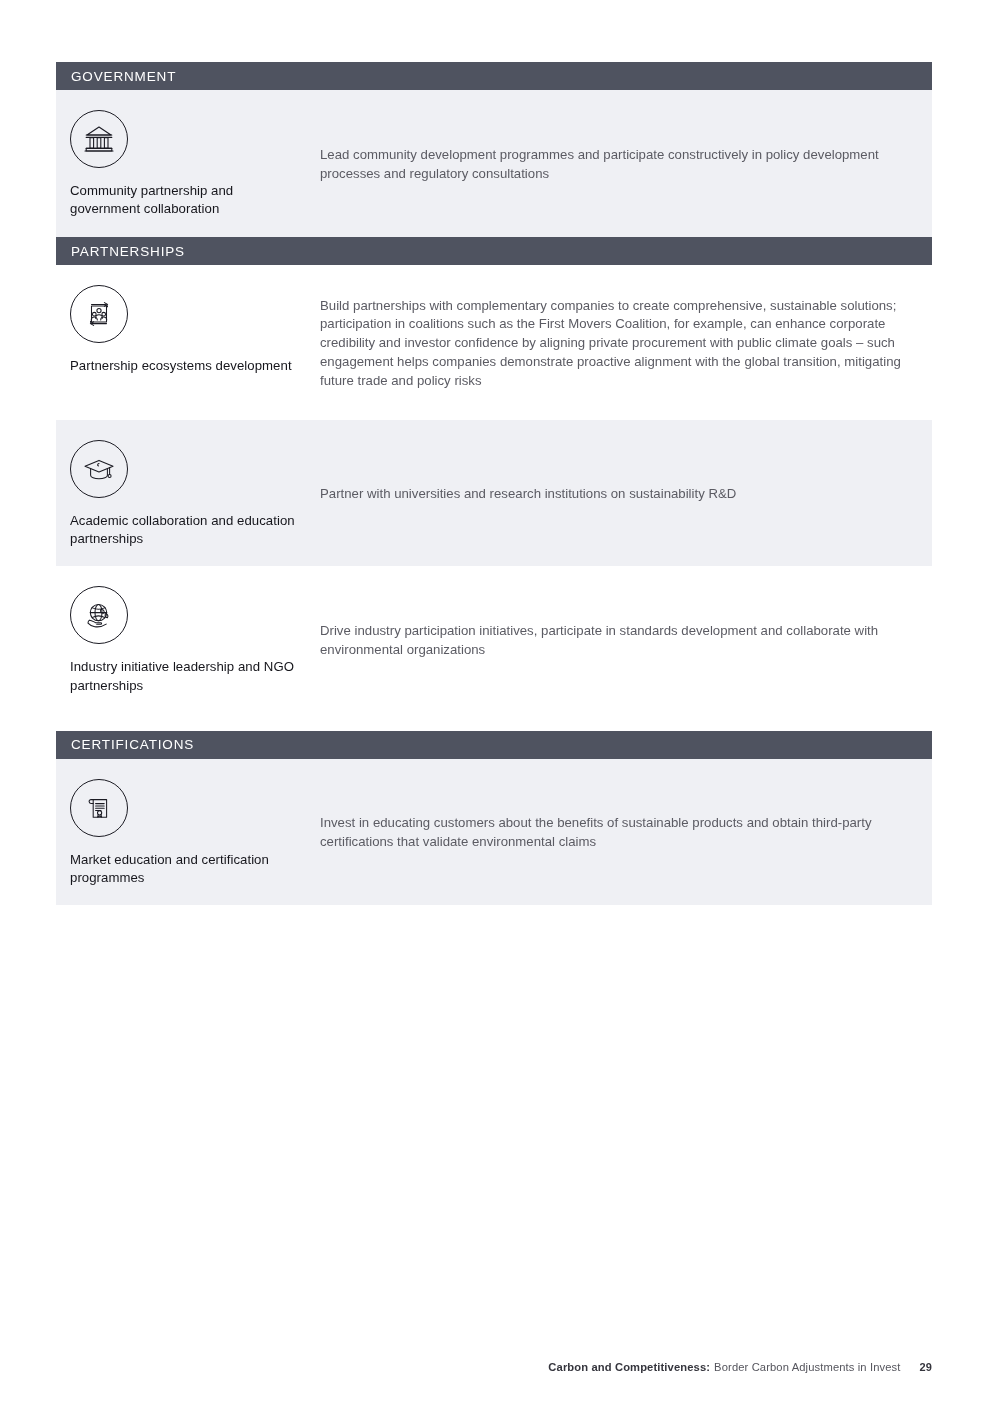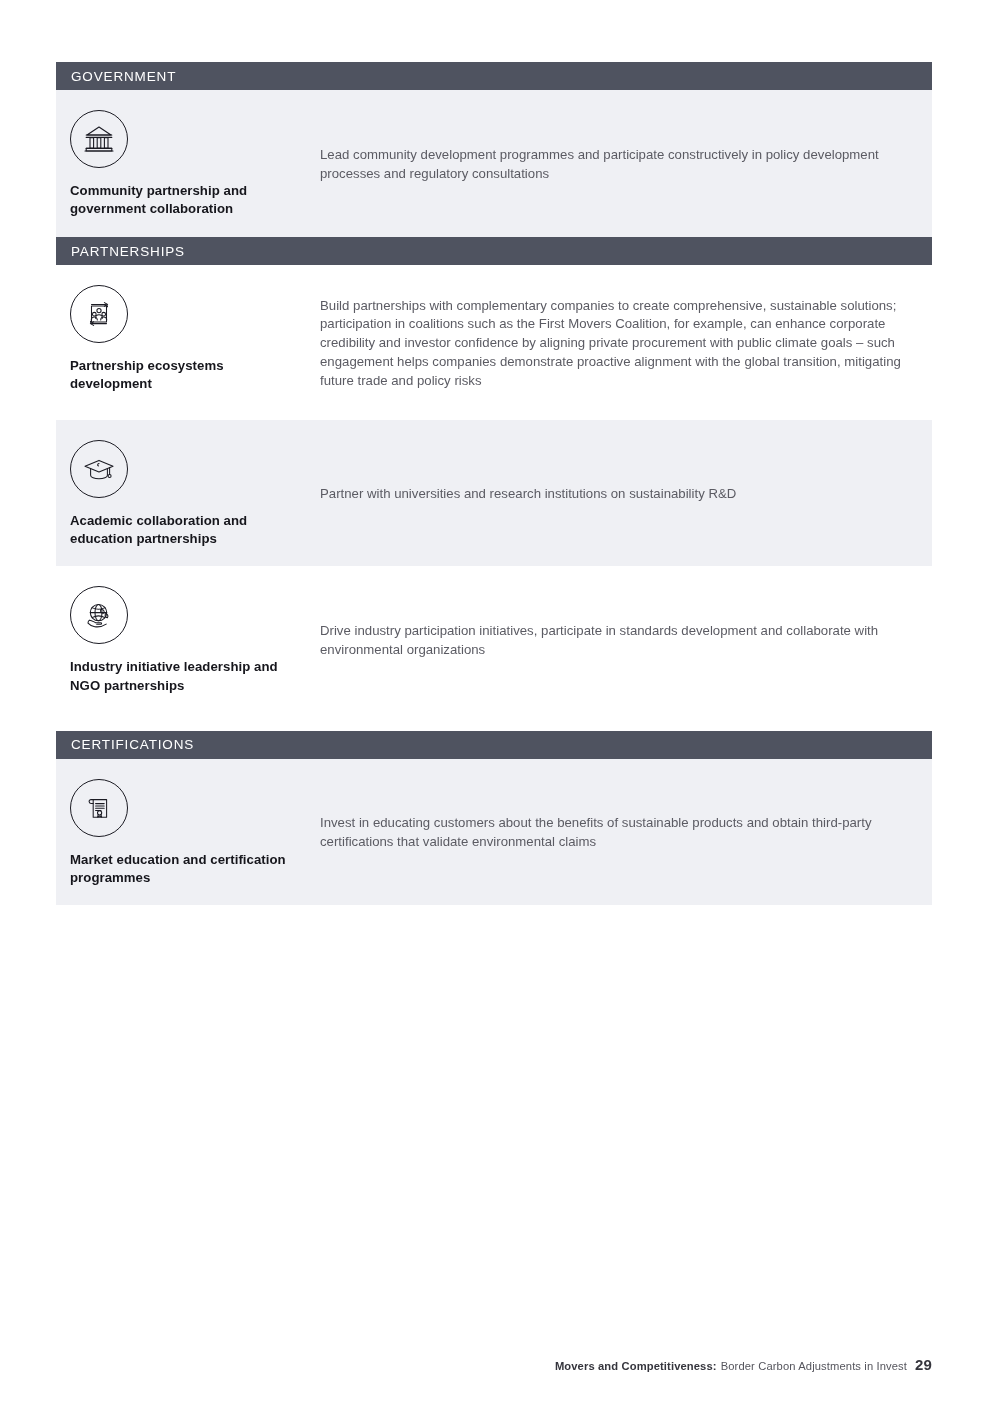--- a/index.html
+++ b/index.html
@@ -59,21 +59,21 @@
     border: 1.1px solid #1b1b23;
     display: flex;
     align-items: center;
     justify-content: center;
     margin-bottom: 14px;
   }
   .icon-circle svg { display: block; }
 
   .row-title {
     font-size: 13.2px;
-    font-weight: bold;
+    font-weight: normal;
     color: #16161c;
     line-height: 1.38;
     letter-spacing: 0.05px;
   }
 
   .row-right {
     flex: 1 1 auto;
     display: flex;
     align-items: center;
     padding: 16px 18px 14px 4px;
@@ -93,21 +93,21 @@
     right: 60px;
     bottom: 30px;
     display: flex;
     align-items: baseline;
     font-size: 11.2px;
     color: #4a4a52;
     letter-spacing: 0.12px;
   }
   .footer-title { font-weight: bold; color: #35353d; }
   .footer-sub { margin-left: 4px; color: #55555d; }
-  .footer-page { margin-left: 8px; font-weight: bold; color: #35353d; font-size: 15px; }
+  .footer-page { margin-left: 19px; font-weight: bold; color: #35353d; font-size: 11px; }
 </style>
 </head>
 <body>
 
 <div class="page">
 
   <div class="section-bar">
     <span class="section-bar-label">GOVERNMENT</span>
   </div>
 
@@ -224,16 +224,16 @@
       <div class="row-title">Market education and certification programmes</div>
     </div>
     <div class="row-right">
       <div class="row-desc">Invest in educating customers about the benefits of sustainable products and obtain third-party certifications that validate environmental claims</div>
     </div>
   </div>
 
 </div>
 
 <div class="footer">
-  <span class="footer-title">Movers and Competitiveness:</span>
+  <span class="footer-title">Carbon and Competitiveness:</span>
   <span class="footer-sub">Border Carbon Adjustments in Invest</span>
   <span class="footer-page">29</span>
 </div>
 
 </body></html>

